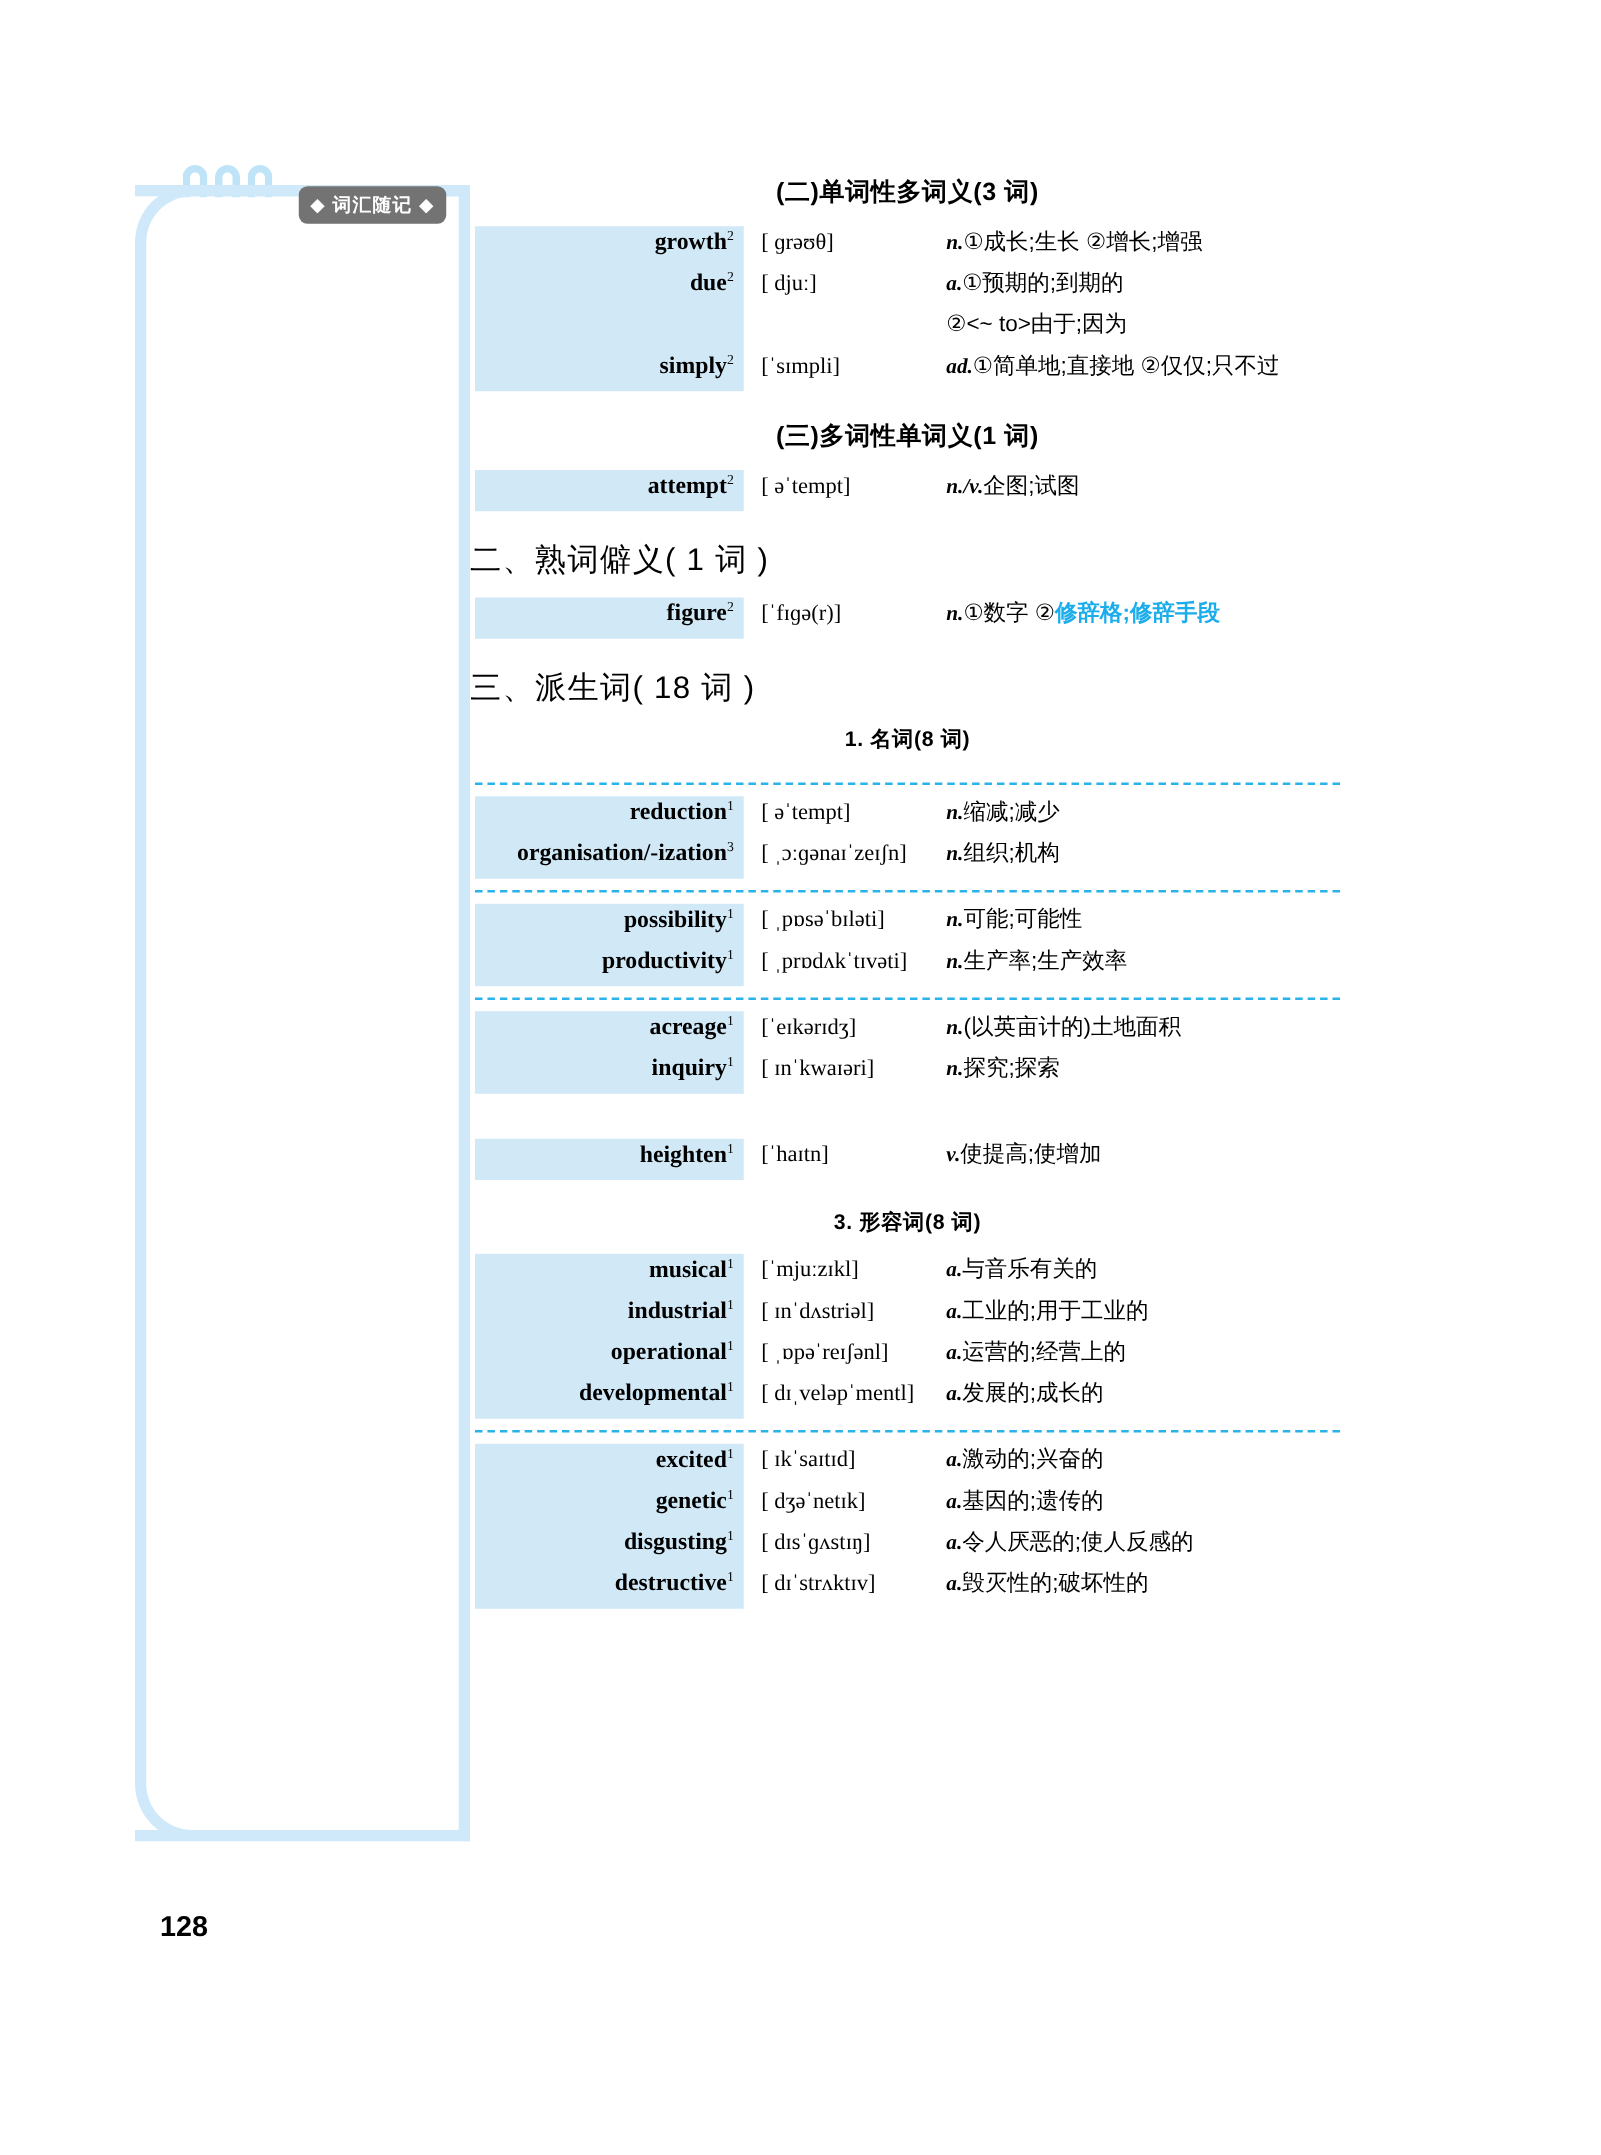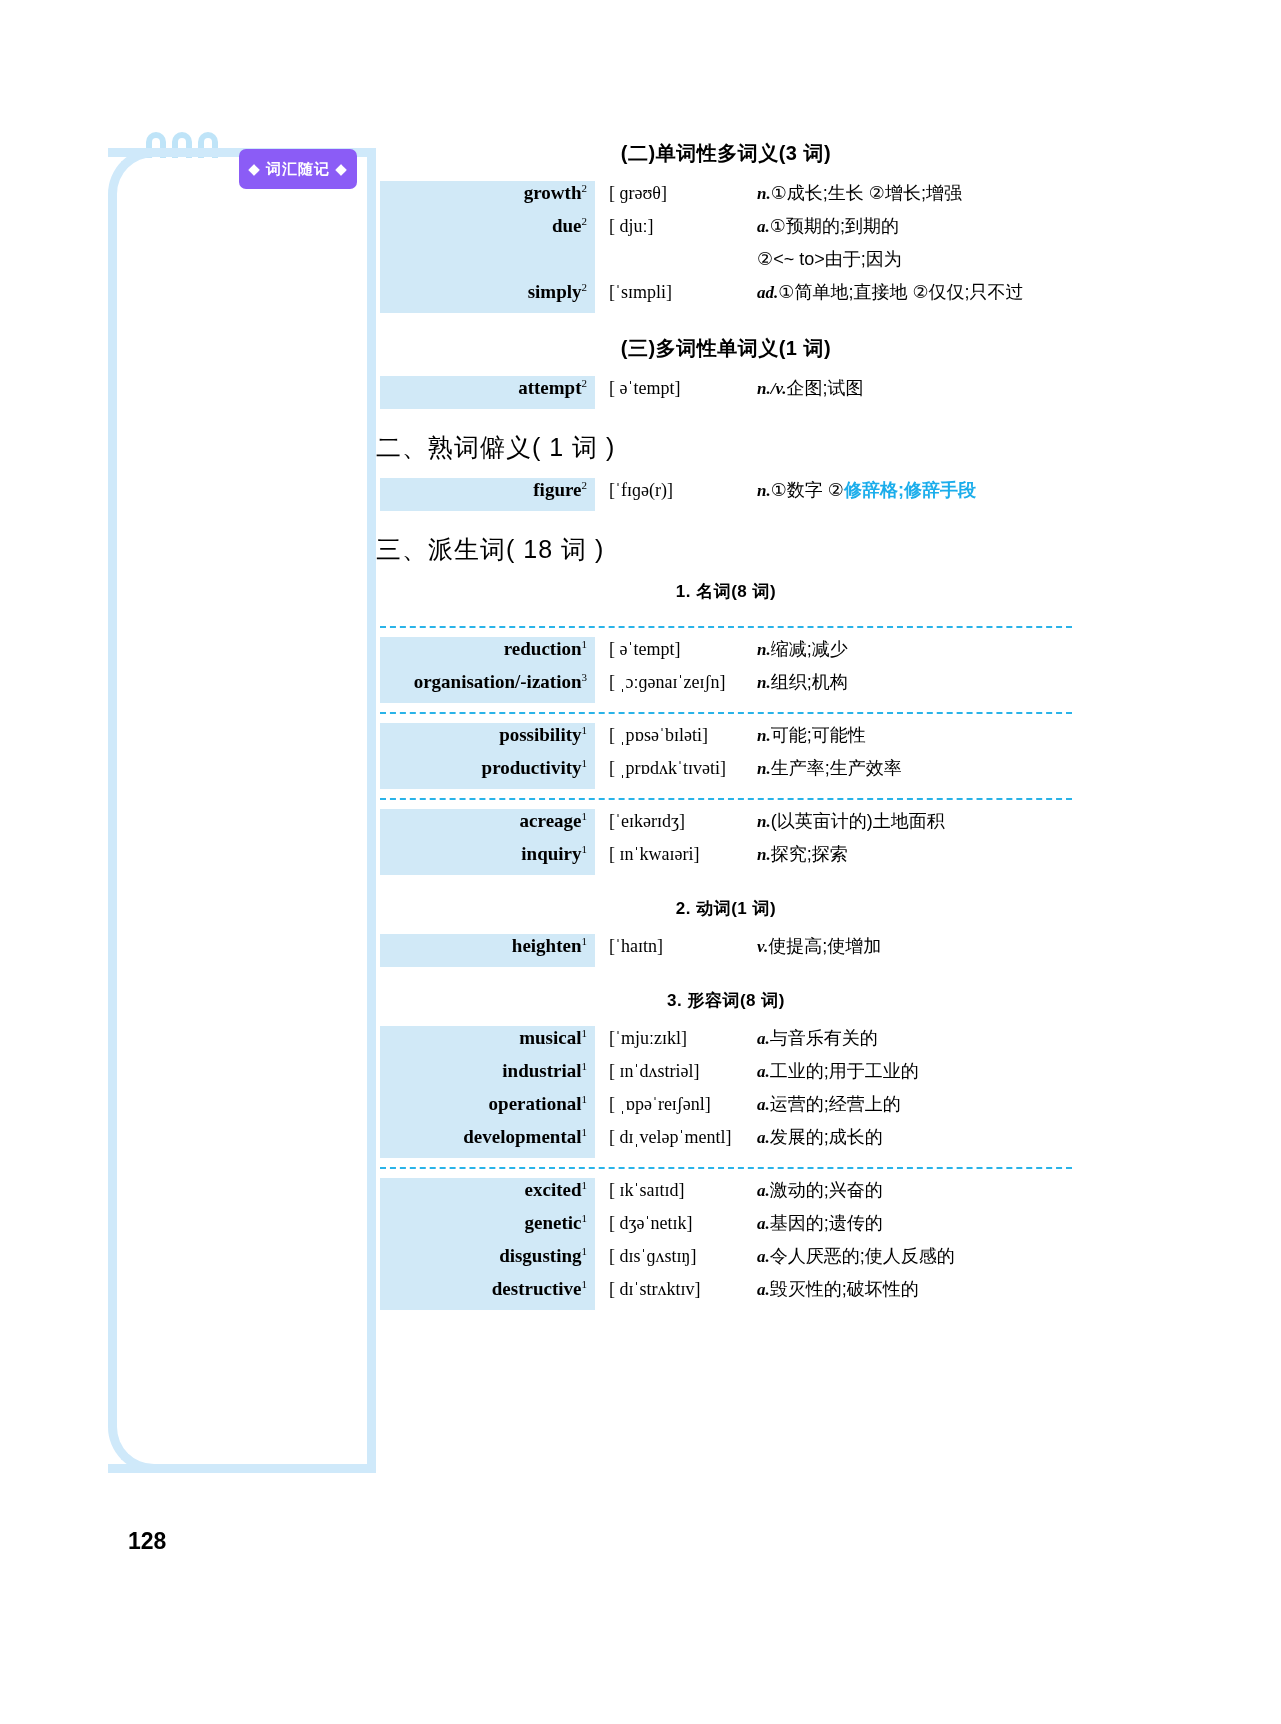--- a/index.html
+++ b/index.html
@@ -67,22 +67,22 @@
   #ring-1 { left: 146px; }
   #ring-2 { left: 172px; }
   #ring-3 { left: 198px; }
 
   
   #header-badge {
     position: absolute;
     left: 239px;
     top: 149px;
     min-width: 118px;
-    height: 40px;
-    background: #8b5cf6;
+    height: 30px;
+    background: #737373;
     border-radius: 7px;
     color: #ffffff;
     font-family: "Liberation Sans", "DejaVu Sans", sans-serif;
     font-size: 15px;
     font-weight: bold;
     letter-spacing: 1px;
     display: flex;
     align-items: center;
     justify-content: center;
     padding: 0 9px;
@@ -322,21 +322,20 @@
           <div class="def"><span class="pos">n.</span>(以英亩计的)土地面积</div>
         </div>
         <div class="entry-row">
           <div class="word">inquiry<sup>1</sup></div>
           <div class="phon">[ ɪnˈkwaɪəri]</div>
           <div class="def"><span class="pos">n.</span>探究;探索</div>
         </div>
       </div>
     </div>
     <div class="gap-md"></div>
-    <div class="sec-head-3">2. 动词(1 词)</div>
     <div class="gap-sm"></div>
     <div class="entry-group">
       <div class="hl-band"></div>
       <div class="rows">
         <div class="entry-row">
           <div class="word">heighten<sup>1</sup></div>
           <div class="phon">[ˈhaɪtn]</div>
           <div class="def"><span class="pos">v.</span>使提高;使增加</div>
         </div>
       </div>

